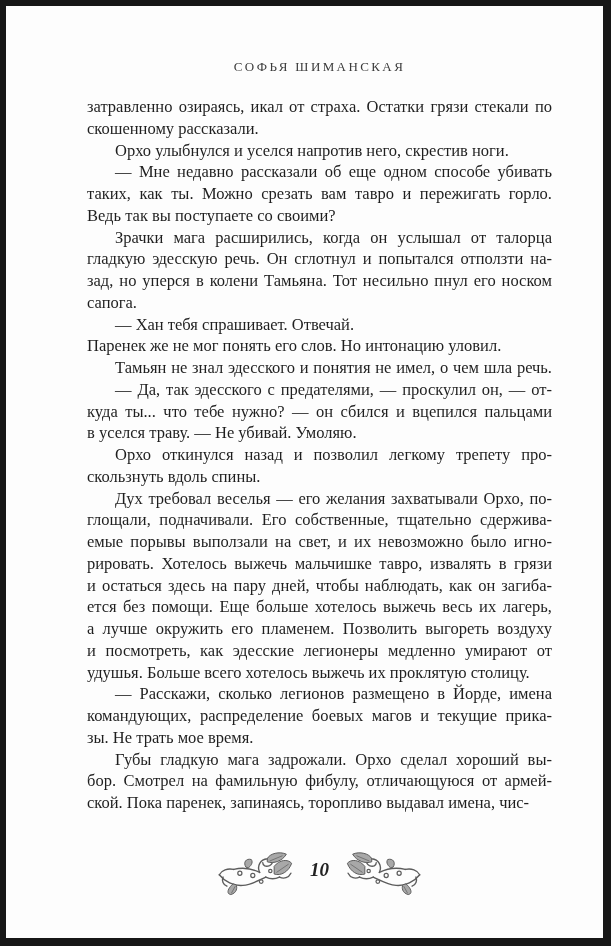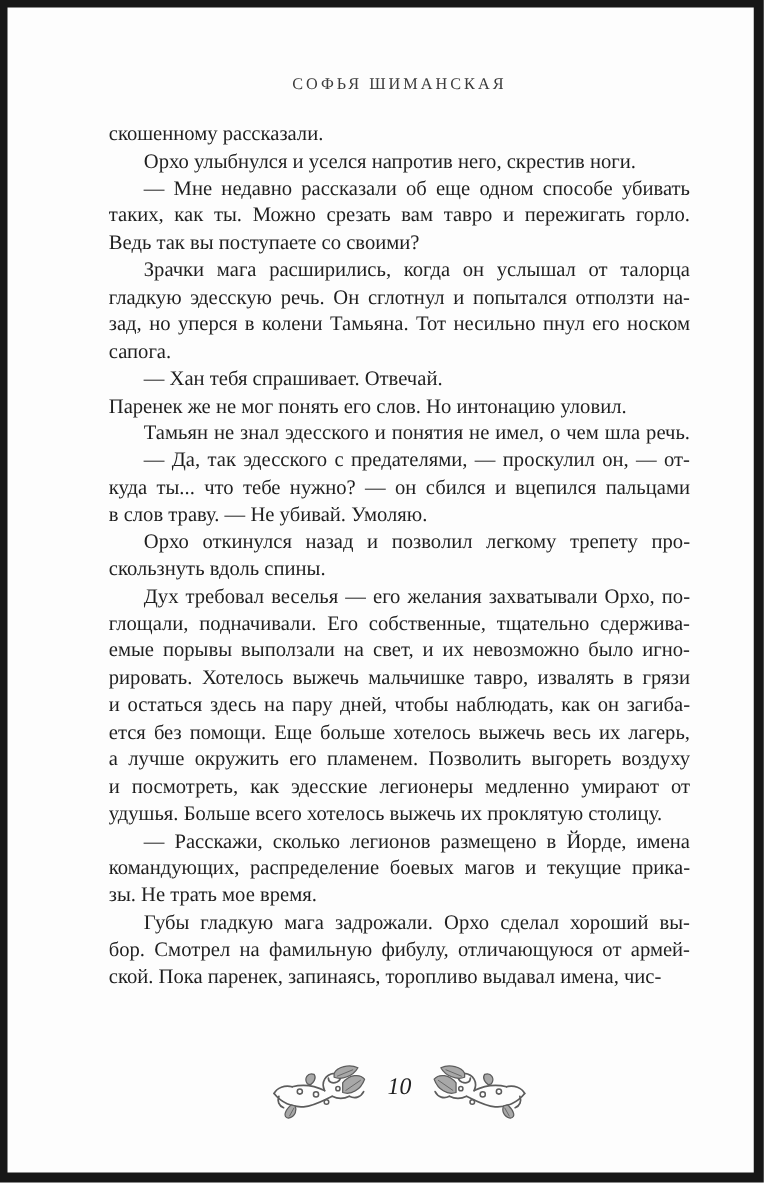--- a/index.html
+++ b/index.html
@@ -63,49 +63,50 @@
   }
   .ornament{
     display:inline-flex;
     width:80px; height:46px;
     flex:0 0 auto;
   }
   .ornament svg{width:100%;height:100%;}
   .ornament.right svg{transform:scaleX(-1);}
   .pagenum{
     font-style:italic;
-    font-weight:normal;
+    font-weight:bold;
     font-size:19px;
     color:#222;
     padding:0 2px 8px 2px;
   }
 </style>
 </head>
 <body>
 
 <div class="paper">
 
   <div class="running-header">СОФЬЯ ШИМАНСКАЯ</div>
 
   <div class="textblock" id="textblock">
+      <div class="line">затравленно озираясь, икал от страха. Остатки грязи стекали по</div>
       <div class="line last">скошенному рассказали.</div>
       <div class="line last indent">Орхо улыбнулся и уселся напротив него, скрестив ноги.</div>
       <div class="line indent">— Мне недавно рассказали об еще одном способе убивать</div>
       <div class="line">таких, как ты. Можно срезать вам тавро и пережигать горло.</div>
       <div class="line last">Ведь так вы поступаете со своими?</div>
       <div class="line indent">Зрачки мага расширились, когда он услышал от талорца</div>
       <div class="line">гладкую эдесскую речь. Он сглотнул и попытался отползти на-</div>
       <div class="line">зад, но уперся в колени Тамьяна. Тот несильно пнул его носком</div>
       <div class="line last">сапога.</div>
       <div class="line last indent">— Хан тебя спрашивает. Отвечай.</div>
       <div class="line last">Паренек же не мог понять его слов. Но интонацию уловил.</div>
       <div class="line indent">Тамьян не знал эдесского и понятия не имел, о чем шла речь.</div>
       <div class="line indent">— Да, так эдесского с предателями, — проскулил он, — от-</div>
       <div class="line">куда ты... что тебе нужно? — он сбился и вцепился пальцами</div>
-      <div class="line last">в слов траву. — Не убивай. Умоляю.</div>
+      <div class="line last">в уселся траву. — Не убивай. Умоляю.</div>
       <div class="line indent">Орхо откинулся назад и позволил легкому трепету про-</div>
       <div class="line last">скользнуть вдоль спины.</div>
       <div class="line indent">Дух требовал веселья — его желания захватывали Орхо, по-</div>
       <div class="line">глощали, подначивали. Его собственные, тщательно сдержива-</div>
       <div class="line">емые порывы выползали на свет, и их невозможно было игно-</div>
       <div class="line">рировать. Хотелось выжечь мальчишке тавро, извалять в грязи</div>
       <div class="line">и остаться здесь на пару дней, чтобы наблюдать, как он загиба-</div>
       <div class="line">ется без помощи. Еще больше хотелось выжечь весь их лагерь,</div>
       <div class="line">а лучше окружить его пламенем. Позволить выгореть воздуху</div>
       <div class="line">и посмотреть, как эдесские легионеры медленно умирают от</div>

